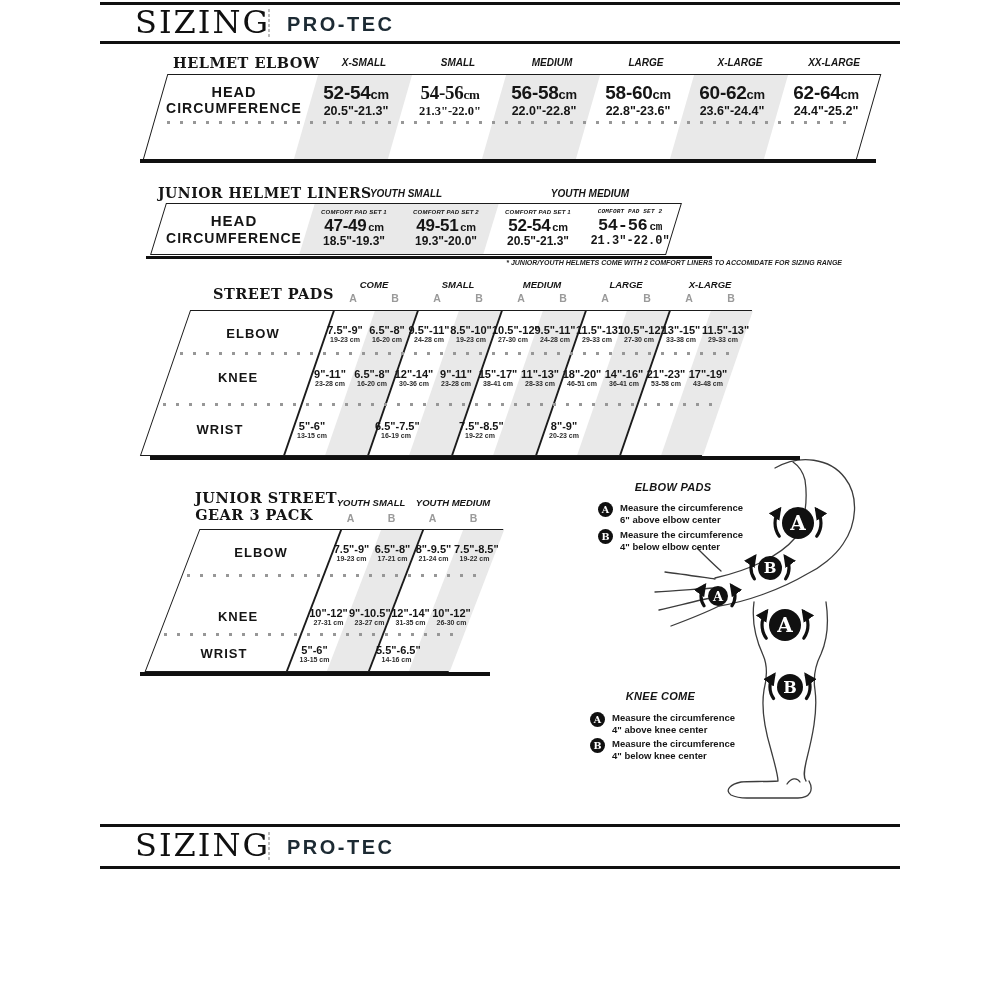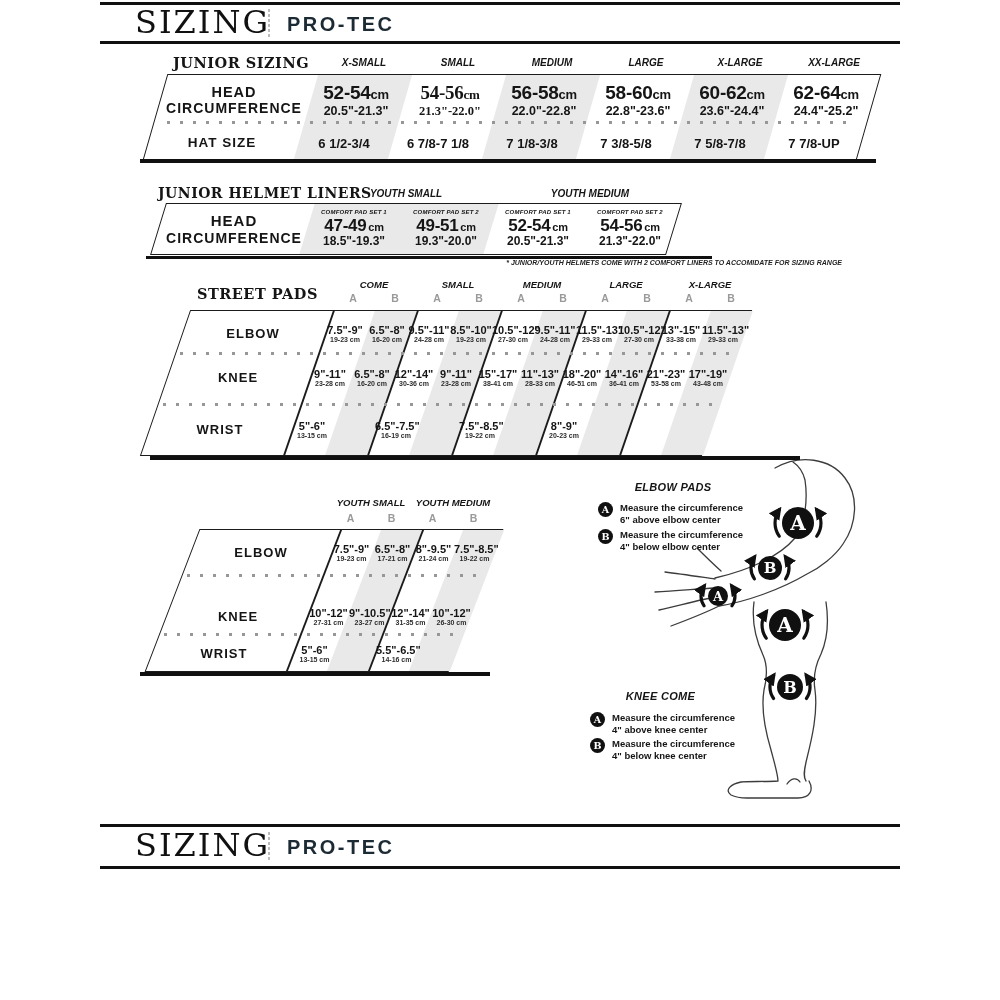--- a/index.html
+++ b/index.html
@@ -39,23 +39,27 @@
 <body>
 
 <div class="page" id="page">
 
   <div class="rule" style="left:100px;top:2px;width:800px;height:3px"></div>
   <div class="band-title" style="left:135px;top:3px">SIZING</div>
   <div class="vdots" style="left:267px;top:8px;height:30px"></div>
   <div class="brand" style="left:287px;top:13px">PRO-TEC</div>
   <div class="rule" style="left:100px;top:41px;width:800px;height:3px"></div>
 
-  <div class="sec-title" style="left:173px;top:54px">JUNIOR SIZING</div>
+  <div class="sec-title" style="left:173px;top:54px">HELMET ELBOW</div>
   <div class="sec-title" style="left:158px;top:185px;font-size:14px">JUNIOR HELMET LINERS</div>
-  <div class="sec-title" style="left:197px;top:285px">STREET PADS</div>
+  <div class="sec-title" style="left:213px;top:285px">STREET PADS</div>
+  <div class="sec-title" style="left:195px;top:489px;width:118px;text-align:center">
+    <div>JUNIOR STREET</div>
+    <div>GEAR 3 PACK</div>
+  </div>
 
   <div class="footnote" style="left:430px;top:259px;width:412px">* JUNIOR/YOUTH HELMETS COME WITH 2 COMFORT LINERS TO ACCOMIDATE FOR SIZING RANGE</div>
 
   <svg id="figure-svg" style="position:absolute;left:615px;top:450px" width="320" height="370" viewBox="0 0 320 370">
     <defs>
       <marker id="ah" viewBox="0 0 10 10" refX="7" refY="5" markerWidth="4" markerHeight="4" orient="auto">
         <path d="M0,0L10,5L0,10z" fill="#101010"></path>
       </marker>
     </defs>
     <g stroke="#3c3c3c" stroke-width="1.3" fill="none" stroke-linecap="round" stroke-linejoin="round">
@@ -178,29 +182,20 @@
       <div class="cell" style="width: 94px;">
         <div class="bigcm">60-62<span class="unit">cm</span></div>
         <div class="binch">23.6"-24.4"</div>
       </div>
       <div class="cell" style="width: 94px;">
         <div class="bigcm">62-64<span class="unit">cm</span></div>
         <div class="binch">24.4"-25.2"</div>
       </div>
     </div>
     <div class="dots" style="left: 162px; top: 120px; width: 692px;"></div>
-    <div class="trow" style="left: 147px; top: 130px; height: 26px;">
-      <div class="rlabel" style="width: 150px;">HAT SIZE</div>
-      <div class="hat" style="width: 94px; text-align: center;">6 1/2-3/4</div>
-      <div class="hat" style="width: 94px; text-align: center;">6 7/8-7 1/8</div>
-      <div class="hat" style="width: 94px; text-align: center;">7 1/8-3/8</div>
-      <div class="hat" style="width: 94px; text-align: center;">7 3/8-5/8</div>
-      <div class="hat" style="width: 94px; text-align: center;">7 5/8-7/8</div>
-      <div class="hat" style="width: 94px; text-align: center;">7 7/8-UP</div>
-    </div>
     <div class="rule" style="left: 140px; top: 159px; width: 736px; height: 3.5px;"></div>
     <div class="size-head" style="left: 406px; top: 188px;">YOUTH SMALL</div>
     <div class="size-head" style="left: 590px; top: 188px;">YOUTH MEDIUM</div>
     <div class="tbl-bg" style="left: 158px; top: 203px; width: 516px; height: 52px; transform: skewX(-17deg);">
       <div class="stripe" style="left: 148px; width: 184px;"></div>
     </div>
     <div class="trow" style="left: 160px; top: 205px; height: 48px;">
       <div class="cell" style="width: 148px;">
         <div class="rlabel" style="font-size: 15px;">HEAD</div>
         <div class="rlabel" style="font-size: 14px;">CIRCUMFERENCE</div>
@@ -213,21 +208,21 @@
       <div class="cell" style="width: 92px;">
         <div class="padset">COMFORT PAD SET 2</div>
         <div class="jbigcm">49-51<span class="unit">cm</span></div>
         <div class="binch" style="font-size: 12px;">19.3"-20.0"</div>
       </div>
       <div class="cell" style="width: 92px;">
         <div class="padset">COMFORT PAD SET 1</div>
         <div class="jbigcm">52-54<span class="unit">cm</span></div>
         <div class="binch" style="font-size: 12px;">20.5"-21.3"</div>
       </div>
-      <div class="cell" style="width: 92px;">
+      <div class="cell" style="width: 92px; font-family: Liberation Mono, monospace;">
         <div class="padset">COMFORT PAD SET 2</div>
         <div class="jbigcm">54-56<span class="unit">cm</span></div>
         <div class="binch" style="font-size: 12px;">21.3"-22.0"</div>
       </div>
     </div>
     <div class="rule" style="left: 146px; top: 256px; width: 566px; height: 3px;"></div>
     <div class="size-head" style="left: 374px; top: 279px; font-size: 9.5px;">COME</div>
     <div class="size-head" style="left: 458px; top: 279px; font-size: 9.5px;">SMALL</div>
     <div class="size-head" style="left: 542px; top: 279px; font-size: 9.5px;">MEDIUM</div>
     <div class="size-head" style="left: 626px; top: 279px; font-size: 9.5px;">LARGE</div>

